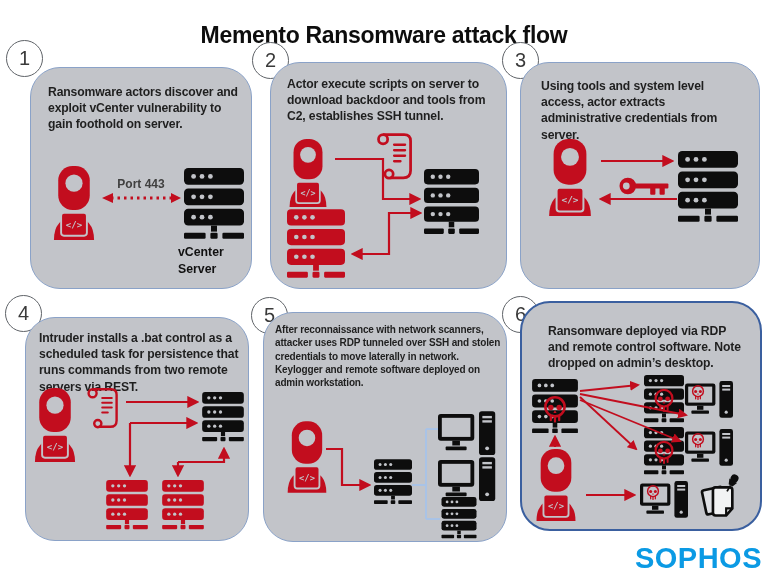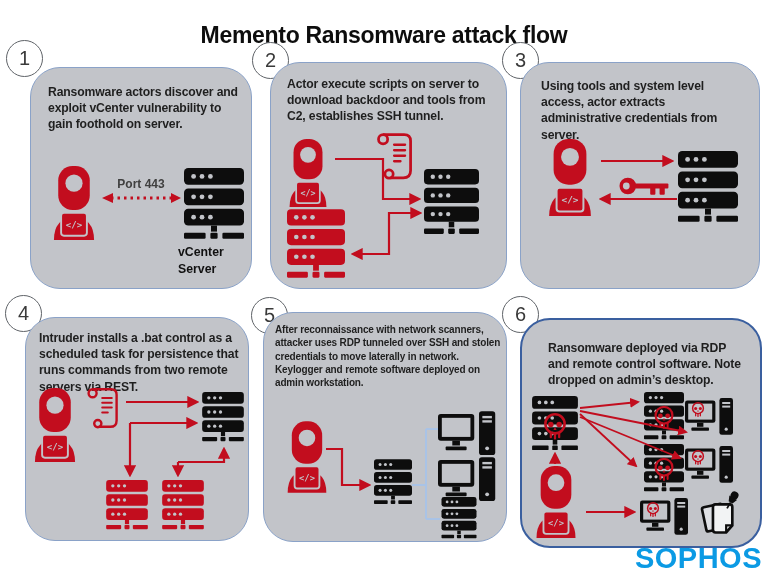--- a/index.html
+++ b/index.html
@@ -236,21 +236,21 @@
       <g stroke="#a9c3e6" stroke-width="2" fill="none">
         <polyline points="148,172 162,172"></polyline>
         <line x1="162" y1="116" x2="162" y2="206"></line>
         <polyline points="162,116 174,116"></polyline>
         <polyline points="162,206 176,206"></polyline>
       </g>
       <polyline points="62,136 78,136 78,172 105,172" fill="none" stroke="#c20d1e" stroke-width="2.2" marker-end="url(#ah5)"></polyline>
     </svg>
   </section>
 
-  <section class="panel highlight" style="left:520px;top:318px;width:238px;height:226px;">
+  <section class="panel highlight" style="left:520px;top:301px;width:238px;height:226px;">
     <p class="ptext" style="left:26px;top:20px;width:196px;">Ransomware deployed via RDP and remote control software. Note dropped on admin’s desktop.</p>
     <svg class="icon" style="left:10px;top:76px;width:46px;height:55px;color:#0d0d0d;">
         <use href="#sym-server"></use>
       </svg>
     <svg class="icon" style="left:17px;top:87px;width:32px;height:40px;color:#c20d1e;">
         <use href="#sym-skull"></use>
       </svg>
     <svg class="icon" style="left:122px;top:72px;width:40px;height:48px;color:#0d0d0d;">
         <use href="#sym-server"></use>
       </svg>

